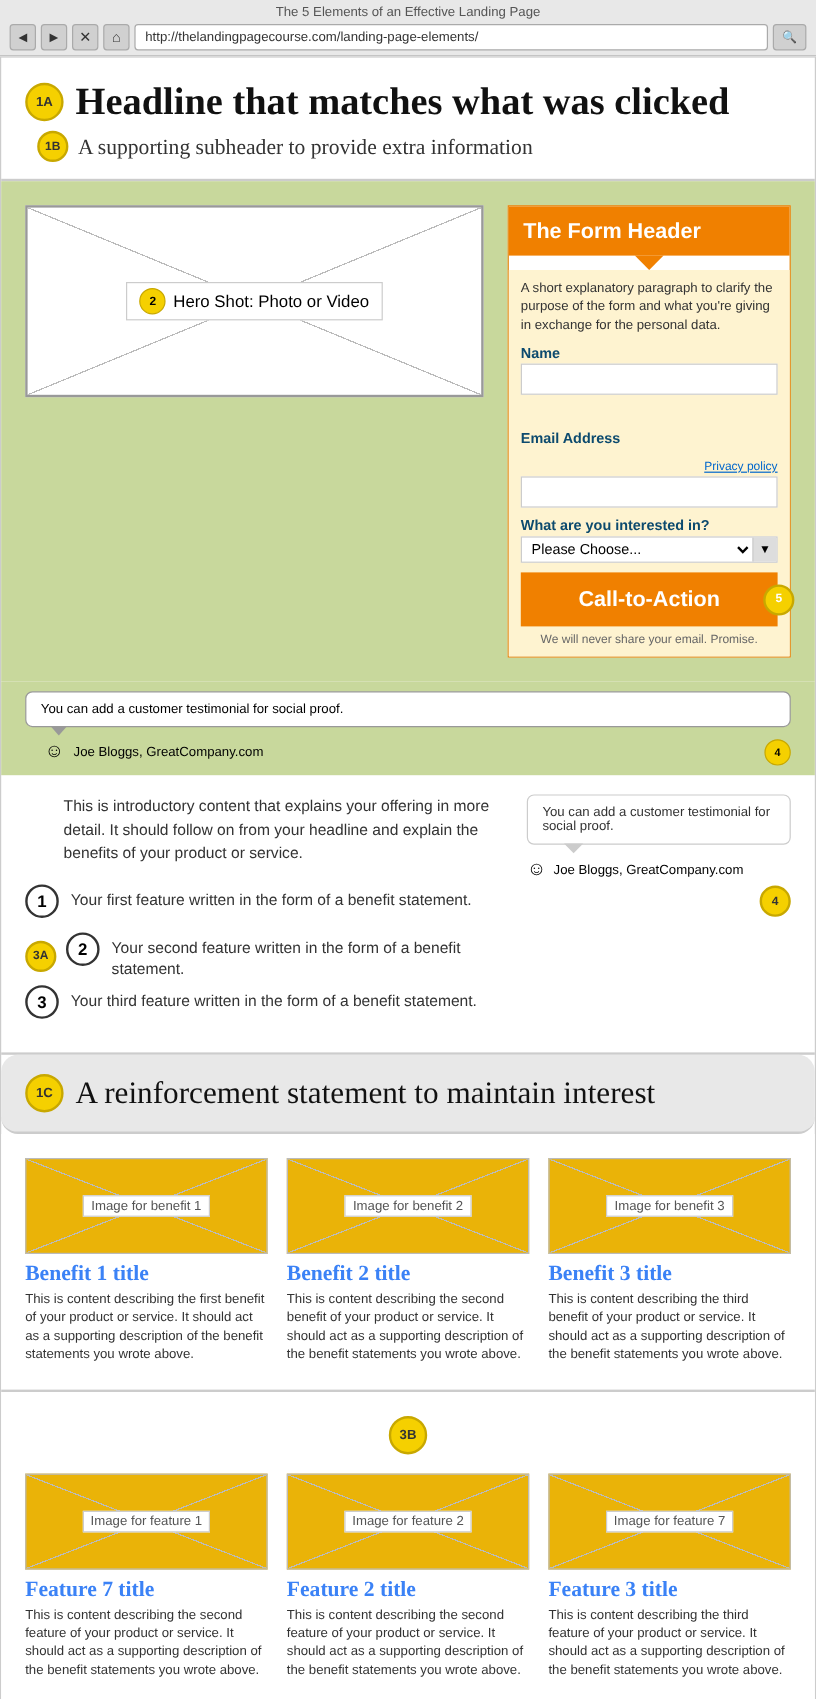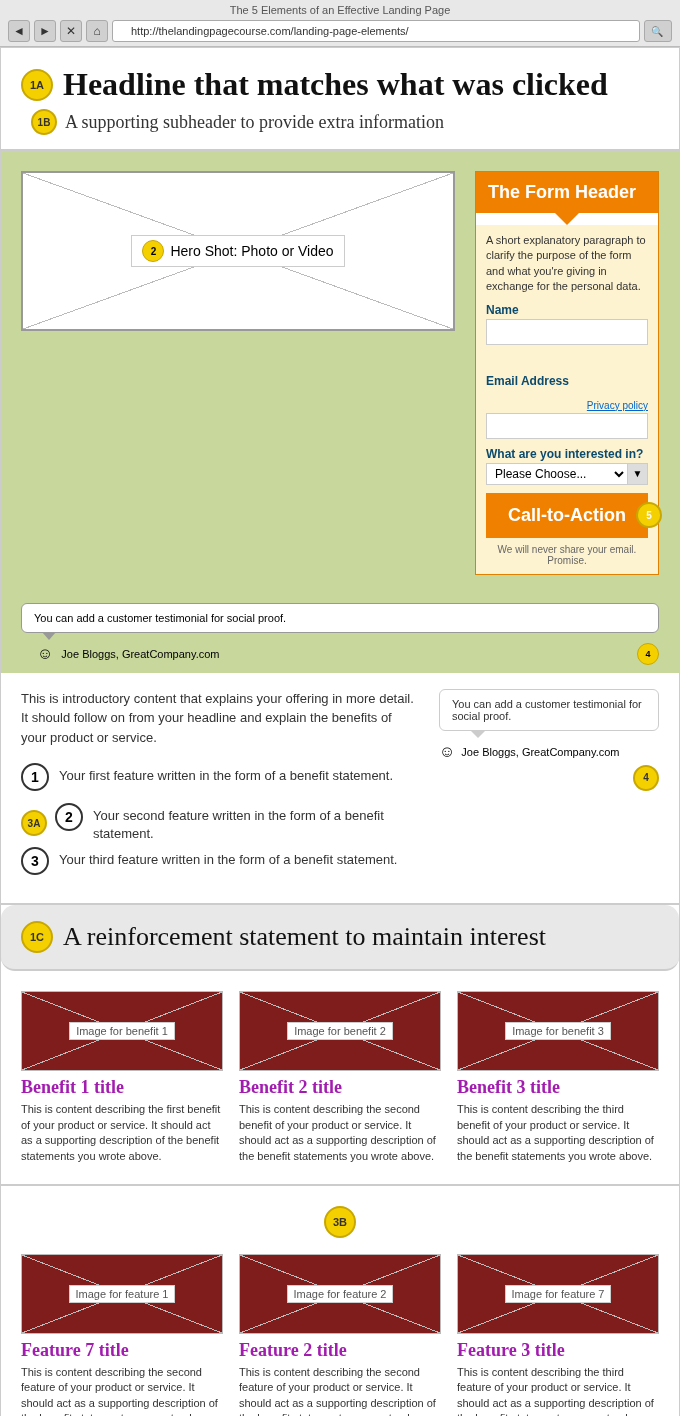--- a/index.html
+++ b/index.html
@@ -29,21 +29,21 @@
       border-radius: 3px;
       display: flex; align-items: center; justify-content: center;
       font-size: 12px; cursor: pointer; color: #333;
     }
     .address-bar {
       flex: 1;
       height: 22px;
       border: 1px solid #aaa;
       border-radius: 3px;
       background: white;
-      padding: 0 18px;
+      padding: 0 8px;
       font-size: 11px;
       color: #333;
     }
     .search-btn {
       width: 28px; height: 22px;
       background: #d0d0d0;
       border: 1px solid #aaa;
       border-radius: 3px;
       font-size: 10px;
     }
@@ -147,21 +147,21 @@
       width: 22px; height: 22px;
       background: #f5d000;
       border-radius: 50%;
       display: flex; align-items: center; justify-content: center;
       font-size: 10px; font-weight: bold;
       border: 1px solid #c8a800;
     }
 
     
     .hero-right {
-      width: 184px;
+      width: 236px;
       flex-shrink: 0;
     }
     .form-container {
       border: 1px solid #e08000;
       background: white;
     }
     .form-header {
       background: #f08000;
       padding: 10px 12px;
       color: white;
@@ -281,20 +281,21 @@
       border-bottom: 2px solid #ccc;
     }
     .content-left {
       flex: 1;
     }
     .intro-text {
       font-size: 13px;
       color: #333;
       line-height: 1.5;
       margin-bottom: 16px;
+      margin-left: 32px;
     }
     .feature-item {
       display: flex;
       align-items: flex-start;
       gap: 10px;
       margin-bottom: 12px;
     }
     .feature-number {
       width: 28px; height: 28px;
       border: 2px solid #333;
@@ -362,21 +363,21 @@
     }
     .benefit-item {
       
     }
     .benefit-image {
       border: 1px solid #bbb;
       height: 80px;
       position: relative;
       display: flex; align-items: center; justify-content: center;
       overflow: hidden;
-      background: #7f1d1d;
+      background: #eab308;
       text-align: right;
     }
     .benefit-image::before {
       content: '';
       position: absolute;
       top: 0; left: 0; right: 0; bottom: 0;
       background: linear-gradient(to bottom right, transparent calc(50% - 0.5px), #bbb calc(50% - 0.5px), #bbb calc(50% + 0.5px), transparent calc(50% + 0.5px)),
                   linear-gradient(to top right, transparent calc(50% - 0.5px), #bbb calc(50% - 0.5px), #bbb calc(50% + 0.5px), transparent calc(50% + 0.5px));
     }
     .benefit-image-label {
@@ -384,21 +385,21 @@
       z-index: 1;
       background: white;
       padding: 2px 6px;
       border: 1px solid #ccc;
       font-size: 11px;
       color: #555;
     }
     .benefit-title {
       font-size: 18px;
       font-weight: bold;
-      color: #a21caf;
+      color: #3b82f6;
       margin: 6px 0 4px;
       font-family: Georgia, serif;
     }
     .benefit-desc {
       font-size: 11px;
       color: #333;
       line-height: 1.4;
     }
 
     

